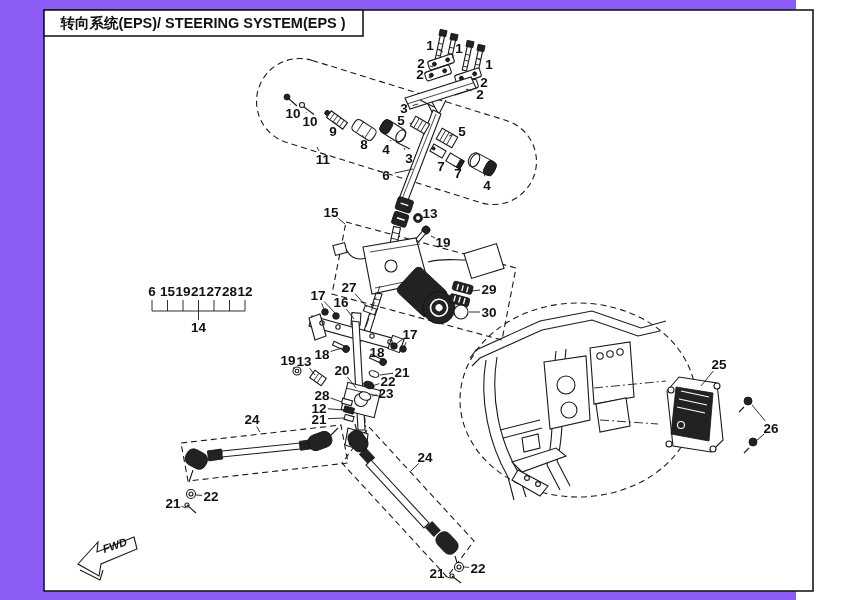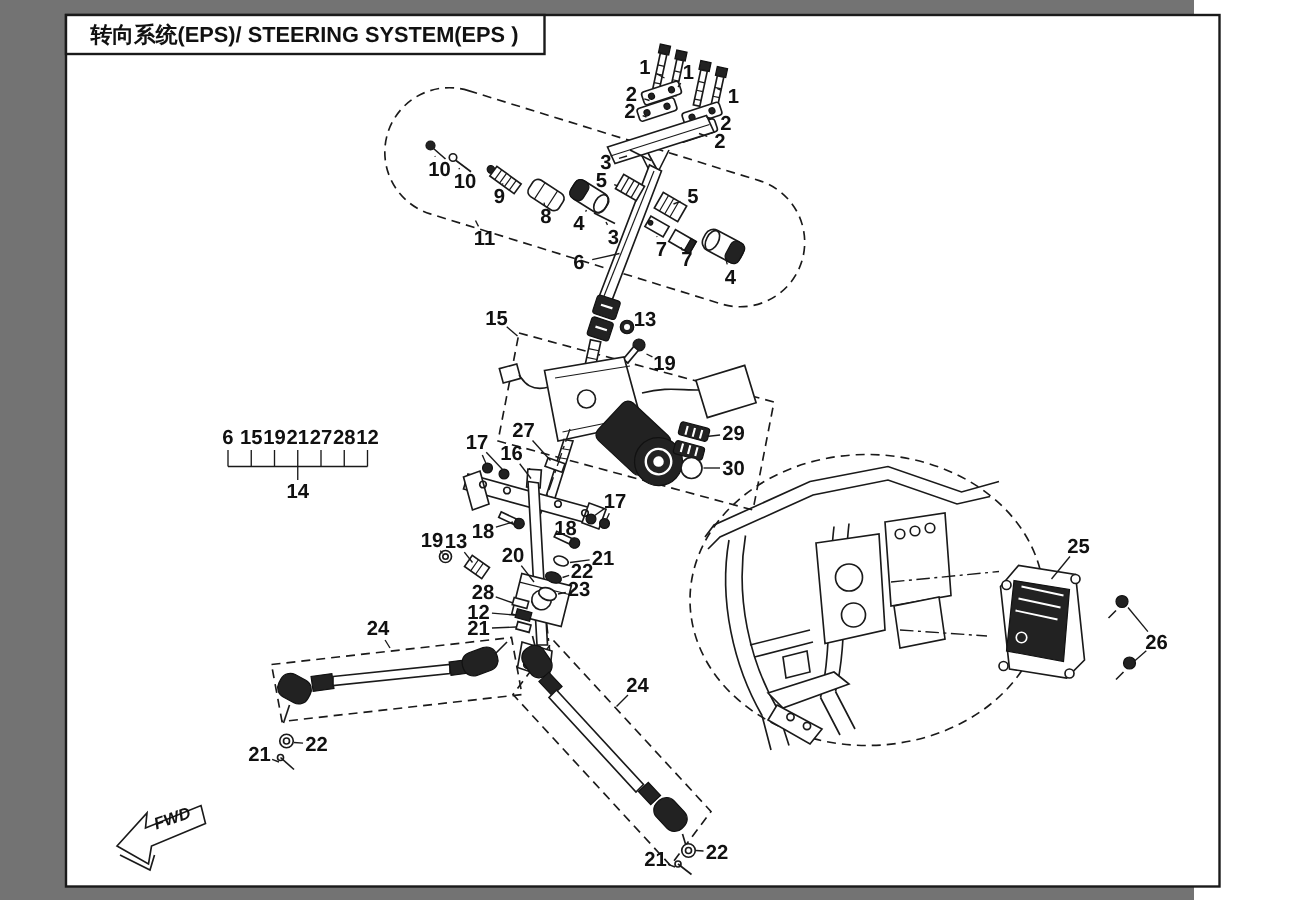--- a/index.html
+++ b/index.html
@@ -1,16 +1,16 @@
 <!DOCTYPE html>
 <html><head>
 <meta charset="utf-8">
 <style>
   html,body{margin:0;padding:0;background:#ffffff;}
-  .page{position:relative;width:796px;height:600px;background:#737373;font-family:"Liberation Sans",sans-serif;}
+  .page{position:relative;width:796px;height:600px;background:#8b5cf6;font-family:"Liberation Sans",sans-serif;}
   svg{position:absolute;left:0;top:0;}
   svg text{font-family:"Liberation Sans",sans-serif;fill:#111;}
   .callout{font-size:13.5px;font-weight:bold;}
   .ttl{font-size:14.5px;font-weight:bold;}
   .fwdtxt{font-size:11px;font-weight:bold;font-style:italic;}
   .ln{stroke:#1a1a1a;fill:none;stroke-width:1.1;}
   .thin{stroke:#1a1a1a;fill:none;stroke-width:0.8;}
   .fw{fill:#ffffff;stroke:#1a1a1a;stroke-width:1.1;}
   .fd{fill:#222222;stroke:#111111;stroke-width:0.8;}
   .dash{stroke-dasharray:6 4;}

